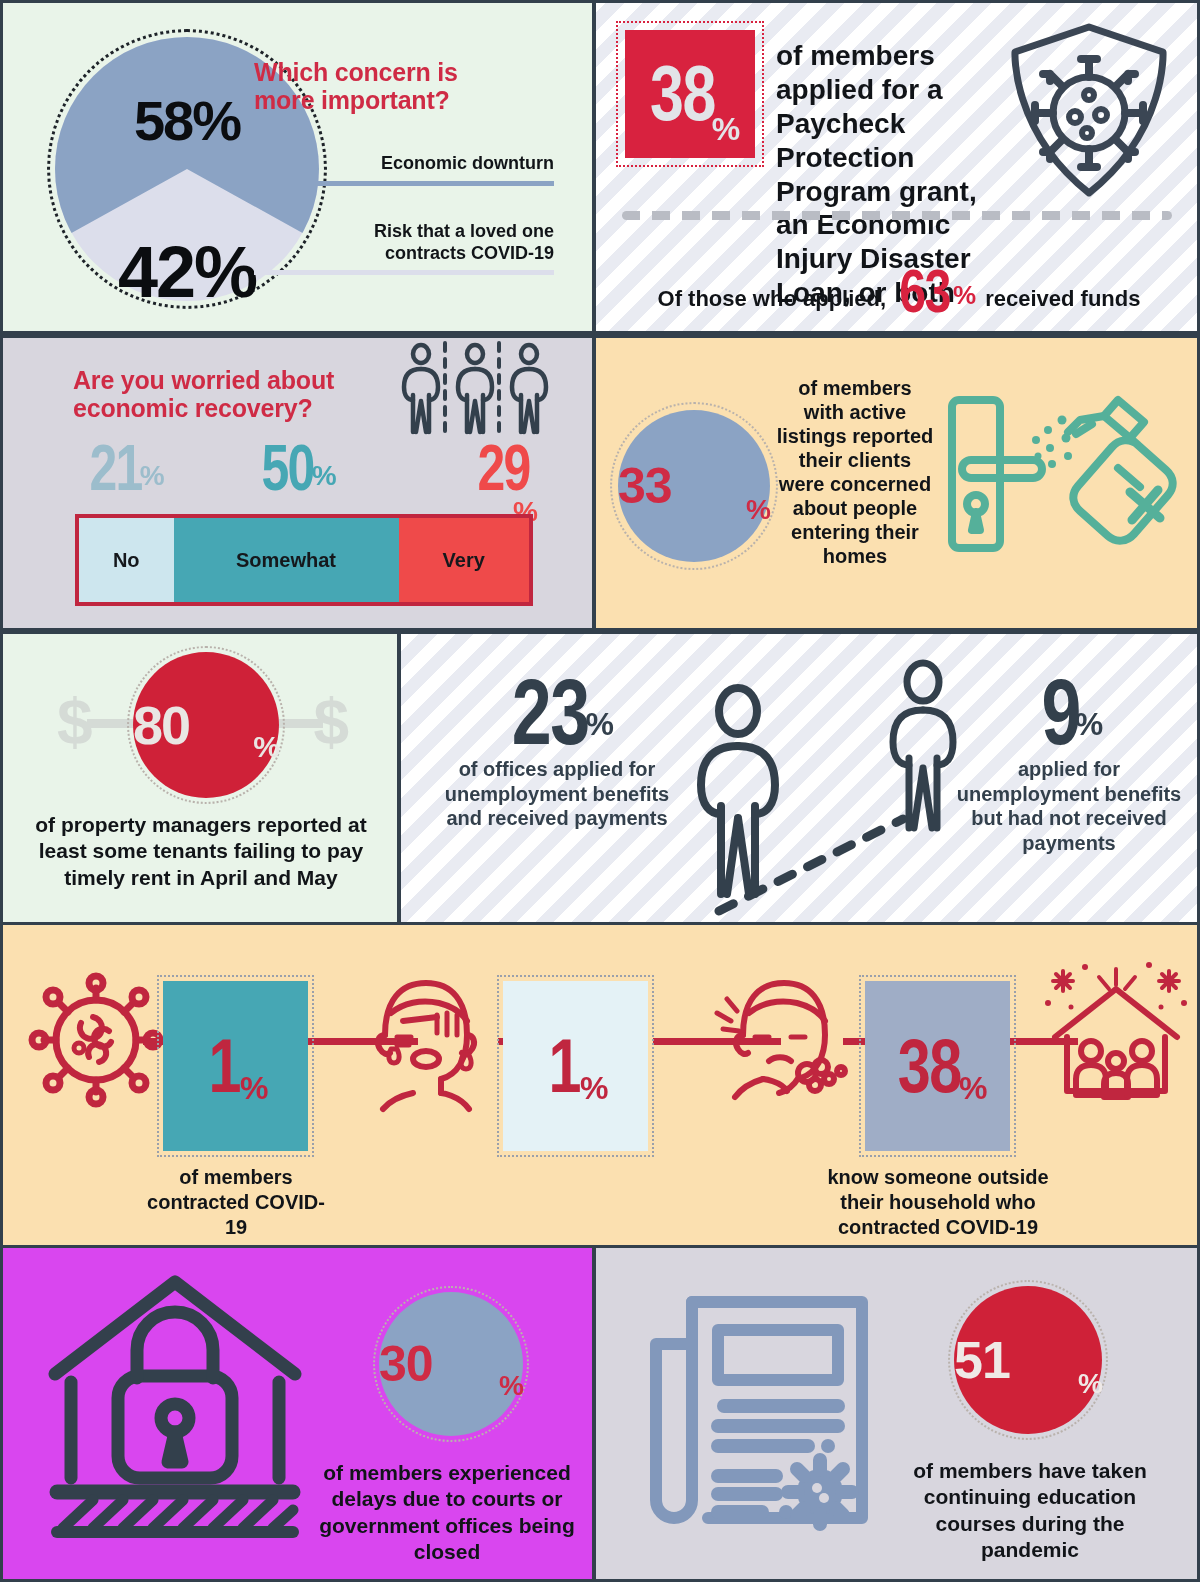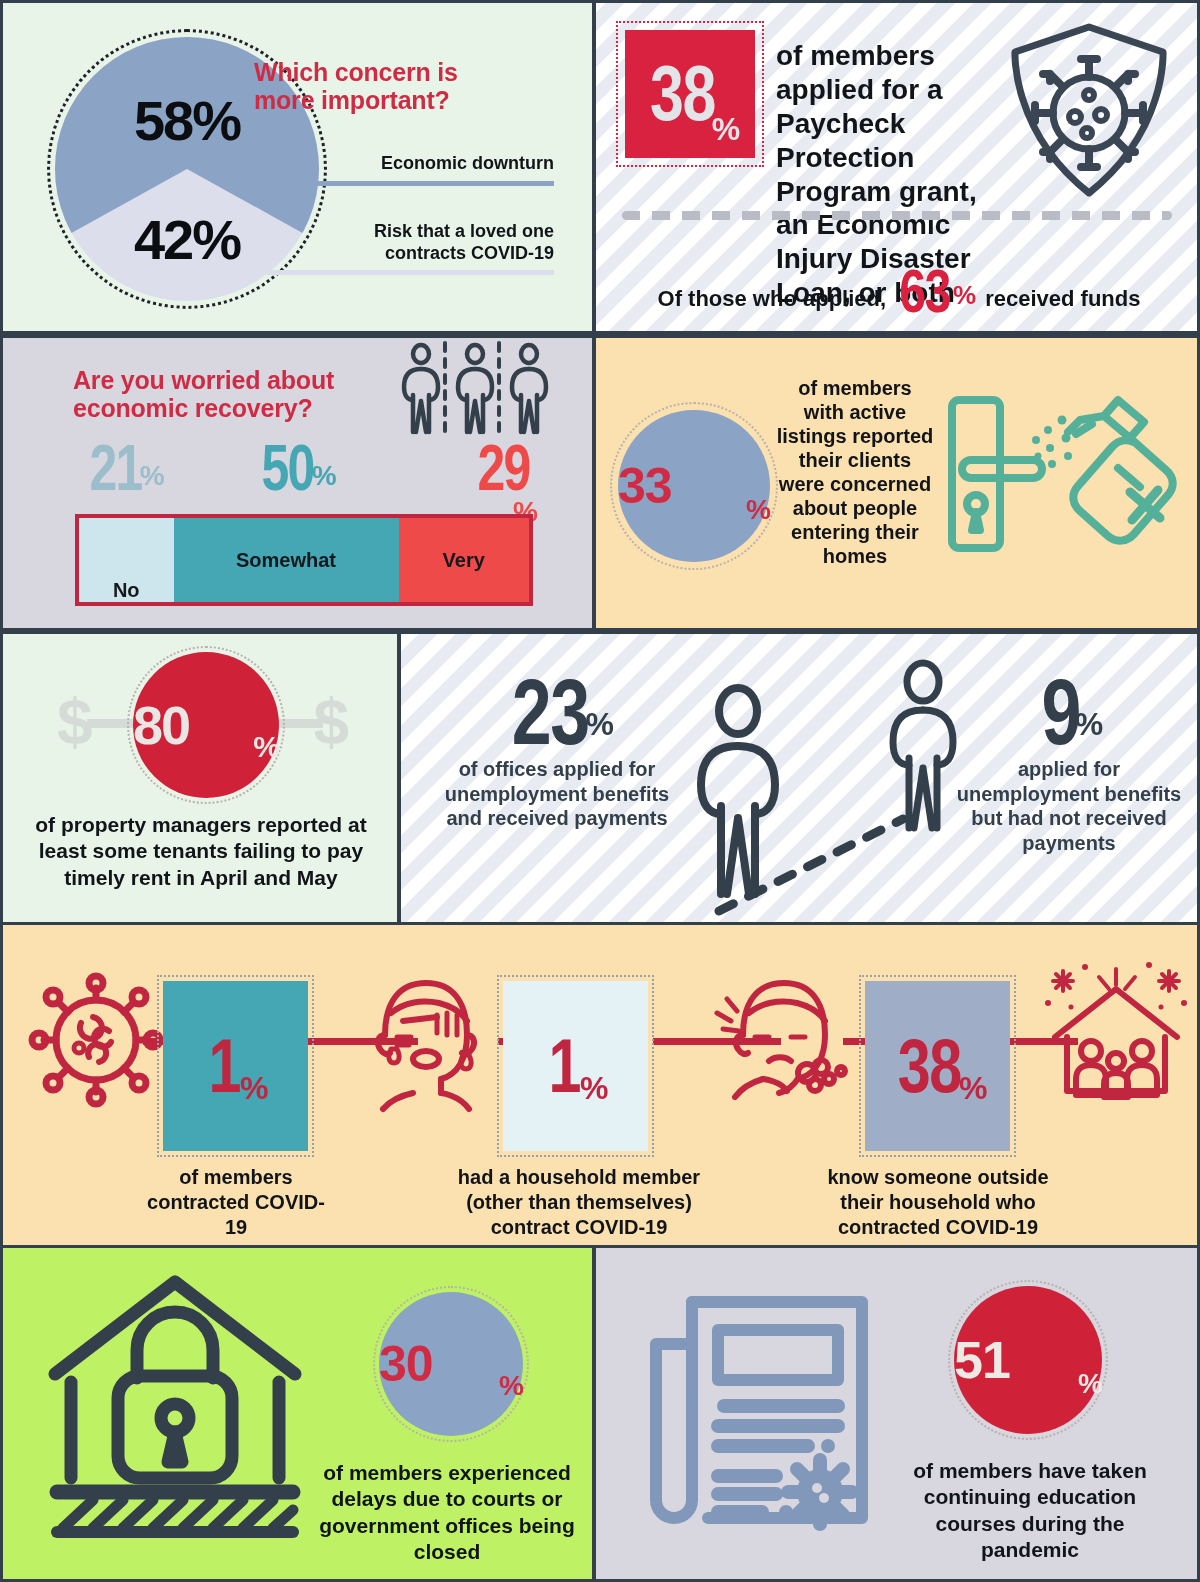--- a/index.html
+++ b/index.html
@@ -15,21 +15,21 @@
 
   
   .bg-mint   { background:#e9f4e9; }
   .bg-stripe {
     background-color:#fafafc;
     background-image:repeating-linear-gradient(-45deg,
       #ffffff 0px, #ffffff 13px, #e9ebf2 13px, #e9ebf2 26px);
   }
   .bg-lilac  { background:#d8d6de; }
   .bg-peach  { background:#fbe0b0; }
-  .bg-blue   { background:#bef264; }
+  .bg-blue   { background:#d946ef; }
 
   
   .q-head {
     color:#cf2b45; font-weight:bold; line-height:1.12;
     letter-spacing:-0.2px;
   }
   .body-txt { color:#111418; font-weight:bold; line-height:1.2; }
   .body-dark { color:#33404c; font-weight:bold; line-height:1.2; }
 
   .bignum {
@@ -64,21 +64,21 @@
   .circ-dots {
     position:absolute; border-radius:50%; border:2px dotted #b9b2ac;
   }
 
   
   .stackbar {
     position:absolute; display:flex; border:4px solid #c0263f; background:#fff;
   }
   .seg { display:flex; align-items:center; justify-content:center;
          color:#15181c; font-weight:bold; font-size:20px; }
-  .seg-no   { background:#cde6ee;align-items:flex-end; }
+  .seg-no   { background:#cde6ee; }
   .seg-some { background:#46a7b4; }
   .seg-very { background:#ef4a4a; }
 
   .dotted-divider {
     position:absolute; height:9px;
     background-image:repeating-linear-gradient(to right,
        #b9bcc4 0px, #b9bcc4 18px, transparent 18px, transparent 30px);
     border-radius:5px;
   }
 
@@ -97,22 +97,22 @@
 <div class="sheet">
 
   <div class="panel bg-mint" style="left:3px; top:3px; width:589px; height:328px;">
 
     <div class="pie-ring" style="left:44px; top:26px; width:280px; height:280px;"></div>
     <div class="pie" style="left:52px; top:34px; width:264px; height:264px;">
       <div class="pie-top"></div>
     </div>
     <div style="position:absolute; left:52px; top:85px; width:264px; text-align:center;
                 font-size:56px; font-weight:bold; color:#0b0d10; letter-spacing:-2px;">58%</div>
-    <div style="position:absolute; left:52px; top:204px; width:264px; text-align:center;
-                font-size:56px; font-weight:bold; color:#0b0d10; letter-spacing:-2px;">42%</div>
+    <div style="position:absolute; left:52px; top:228px; width:264px; text-align:center;
+                font-size:72px; font-weight:bold; color:#0b0d10; letter-spacing:-2px;">42%</div>
 
     <div class="q-head" style="position:absolute; right:38px; top:55px; width:300px; text-align:left;
                 font-size:25px; white-space:pre-line;">Which concern is
 more important?</div>
 
     <div style="position:absolute; right:38px; top:150px; width:300px; text-align:right;">
       <div class="body-txt" style="font-size:18px; white-space:pre-line; padding-bottom:6px;">Economic downturn</div>
       <div class="legend-rule" style="background:#8ba3c4;"></div>
     </div>
 
@@ -392,22 +392,20 @@
         <path d="M102 82 c-4 8 -2 14 3 14 c5 0 7 -6 3 -14 z" stroke-width="5"></path>
         <path d="M52 120 c-14 3 -24 9 -30 16"></path>
       </svg>
     </div>
 
     <div class="chip" style="left:500px; top:56px; width:145px; height:170px; background:#e4f2f6;
                 align-items:center; justify-content:center;">
       <span class="bignum" style="font-size:76px; color:#c0263f;">1</span>
       <span class="pct-sm" style="font-size:32px; color:#c0263f; align-self:flex-end; padding-bottom:44px; margin-left:-4px;">%</span>
     </div>
-    <div class="body-txt" style="position:absolute; left:432px; top:240px; width:288px; font-size:20px;
-                line-height:1.24; text-align:center;">had a household member (other than themselves) contract COVID-19</div>
 
     <div style="position:absolute; left:700px; top:48px; width:150px; height:136px;">
       <svg viewBox="0 0 150 136" width="150" height="136" fill="none" stroke="#c0263f" stroke-width="6" stroke-linecap="round" stroke-linejoin="round">
         <path d="M40 62 c0 -34 15 -52 41 -52 c26 0 41 18 41 52 c0 22 -9 38 -24 43"></path>
         <path d="M40 62 c-7 0 -9 8 -5 14 c3 5 7 6 10 4"></path>
         <path d="M46 40 c12 -10 30 -14 48 -10 c12 3 22 9 28 18"></path>
         <path d="M24 26 l10 12 M14 40 l14 8 M20 56 l16 2" stroke-width="5"></path>
         <path d="M52 64 l14 0 M88 64 l14 0" stroke-width="5"></path>
         <path d="M66 88 c6 -5 16 -5 22 0"></path>
         <path d="M60 106 c0 0 18 2 24 12 M96 104 c-6 10 -12 14 -20 16"></path>

